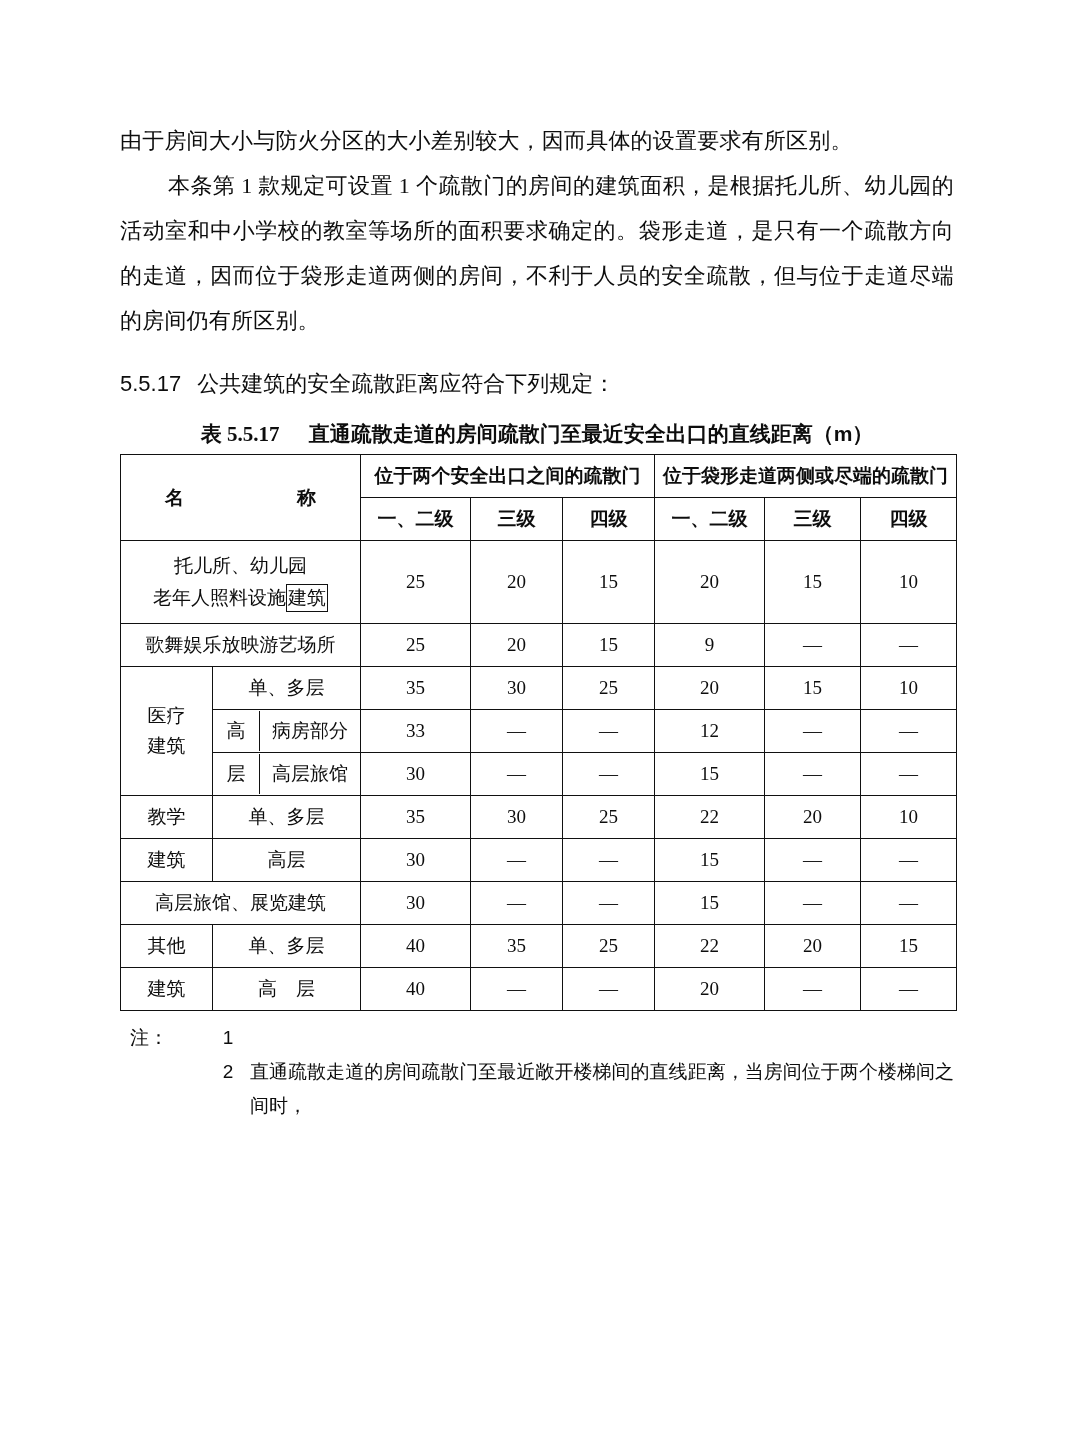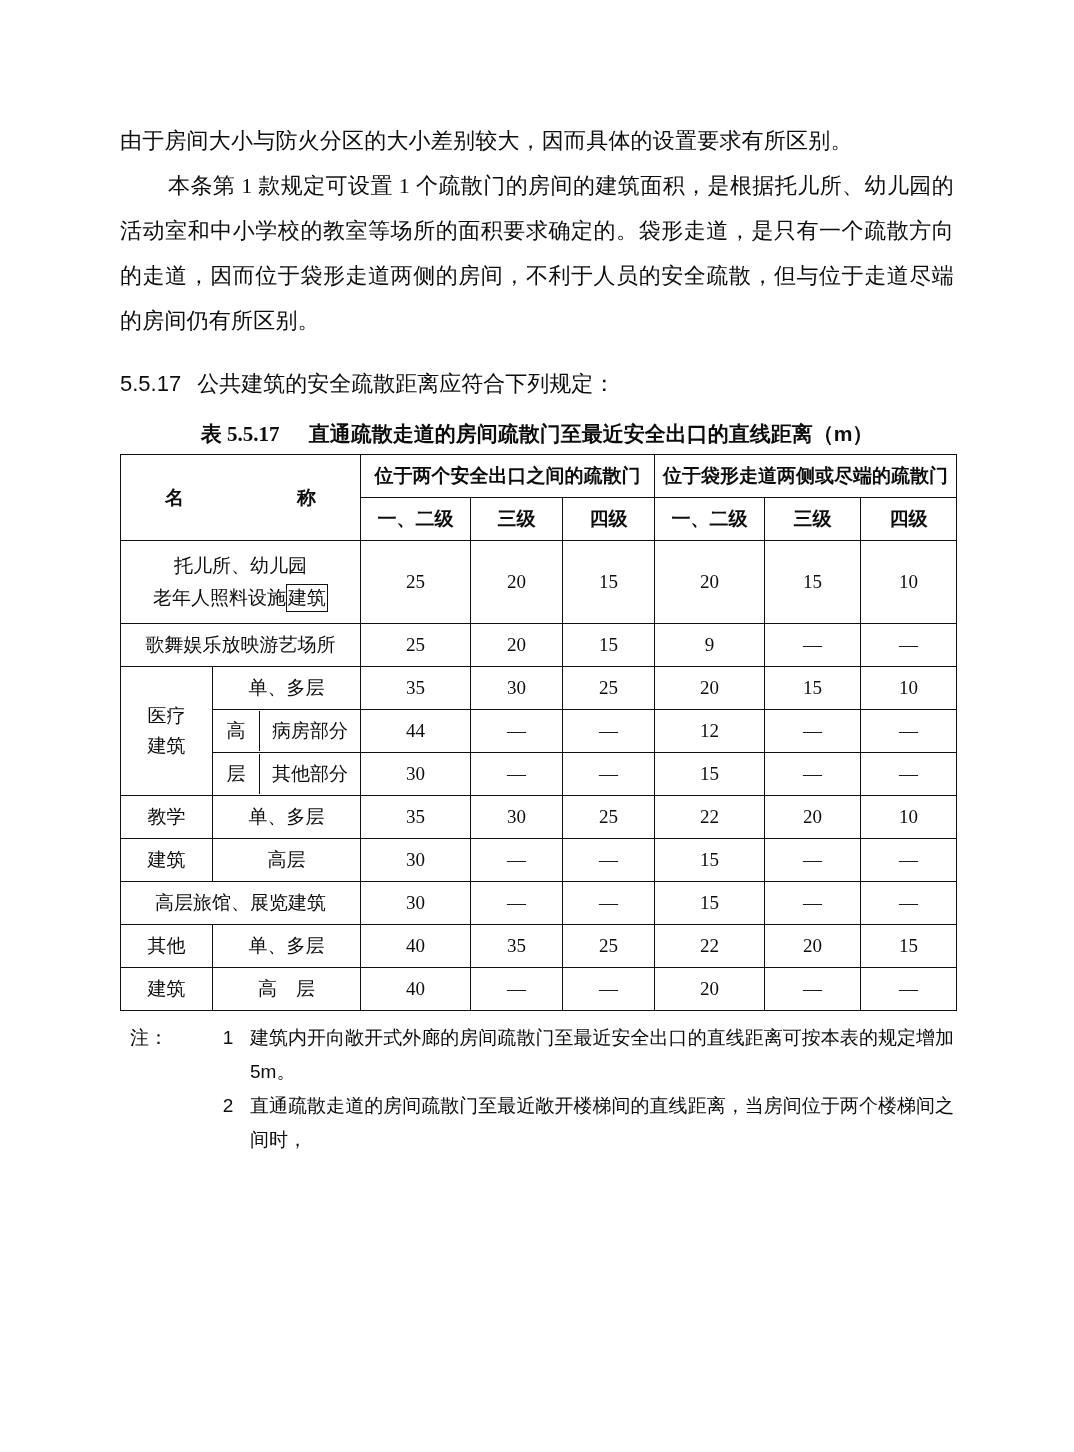--- a/index.html
+++ b/index.html
@@ -214,33 +214,33 @@
         <td class="num">10</td>
       </tr>
 
       <tr>
         <td class="name-cell" style="padding:0;">
           <div style="display:flex;align-items:stretch;height:40px;">
             <div style="flex:0 0 46px;border-right:1px solid #111;display:flex;align-items:center;justify-content:center;font-size:19px;">高</div>
             <div style="flex:1;display:flex;align-items:center;justify-content:center;">病房部分</div>
           </div>
         </td>
-        <td class="num">44</td>
+        <td class="num">33</td>
         <td class="num">—</td>
         <td class="num">—</td>
         <td class="num">12</td>
         <td class="num">—</td>
         <td class="num">—</td>
       </tr>
 
       <tr>
         <td class="name-cell" style="padding:0;">
           <div style="display:flex;align-items:stretch;height:40px;">
             <div style="flex:0 0 46px;border-right:1px solid #111;display:flex;align-items:center;justify-content:center;font-size:19px;">层</div>
-            <div style="flex:1;display:flex;align-items:center;justify-content:center;">其他部分</div>
+            <div style="flex:1;display:flex;align-items:center;justify-content:center;">高层旅馆</div>
           </div>
         </td>
         <td class="num">30</td>
         <td class="num">—</td>
         <td class="num">—</td>
         <td class="num">15</td>
         <td class="num">—</td>
         <td class="num">—</td>
       </tr>
 
@@ -297,21 +297,20 @@
         <td class="num">—</td>
         <td class="num">—</td>
       </tr>
     </tbody>
   </table>
 
   <div class="notes">
     <div class="note-row">
       <div class="note-label">注：</div>
       <div class="note-idx" style="width:44px;flex:0 0 44px;">1</div>
-      <div class="note-text">建筑内开向敞开式外廊的房间疏散门至最近安全出口的直线距离可按本表的规定增加 5m。</div>
     </div>
     <div class="note-row">
       <div class="note-label"></div>
       <div class="note-idx" style="width:44px;flex:0 0 44px;">2</div>
       <div class="note-text">直通疏散走道的房间疏散门至最近敞开楼梯间的直线距离，当房间位于两个楼梯间之间时，</div>
     </div>
 
   </div>
 
 </div>

